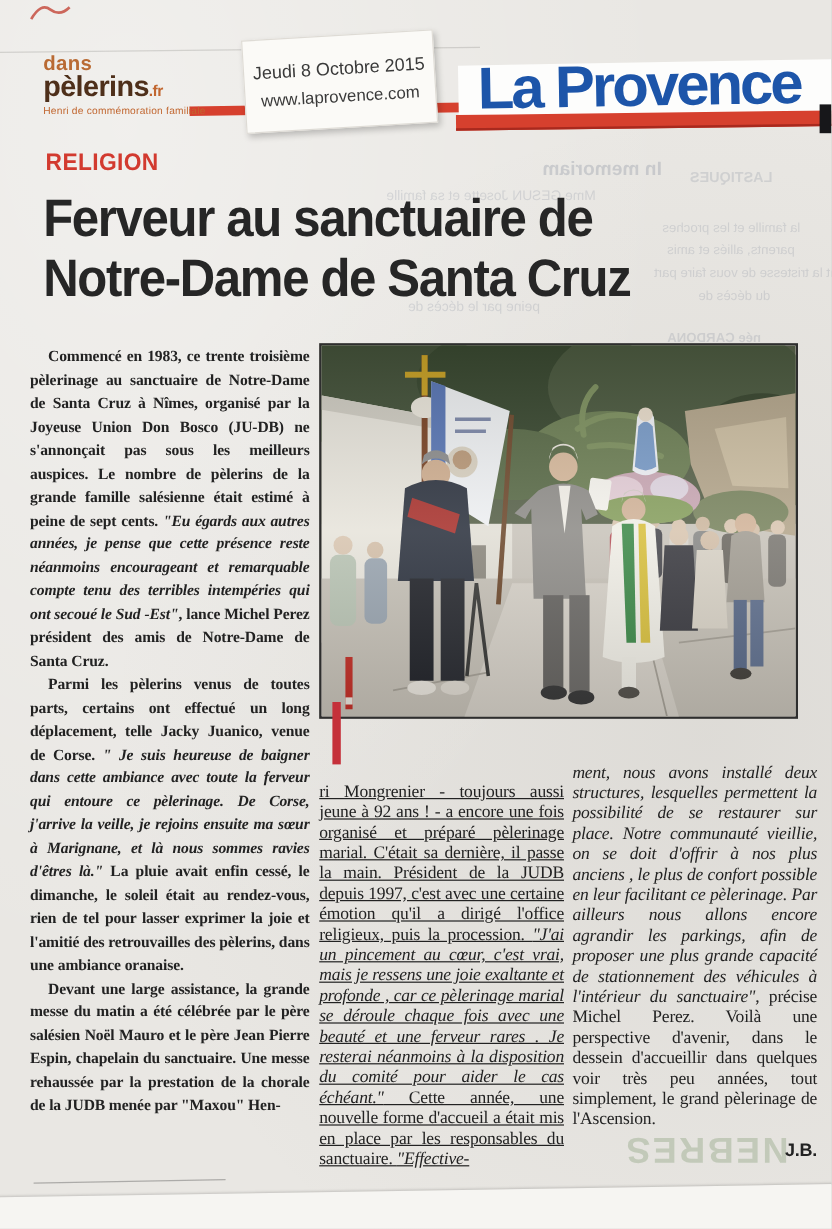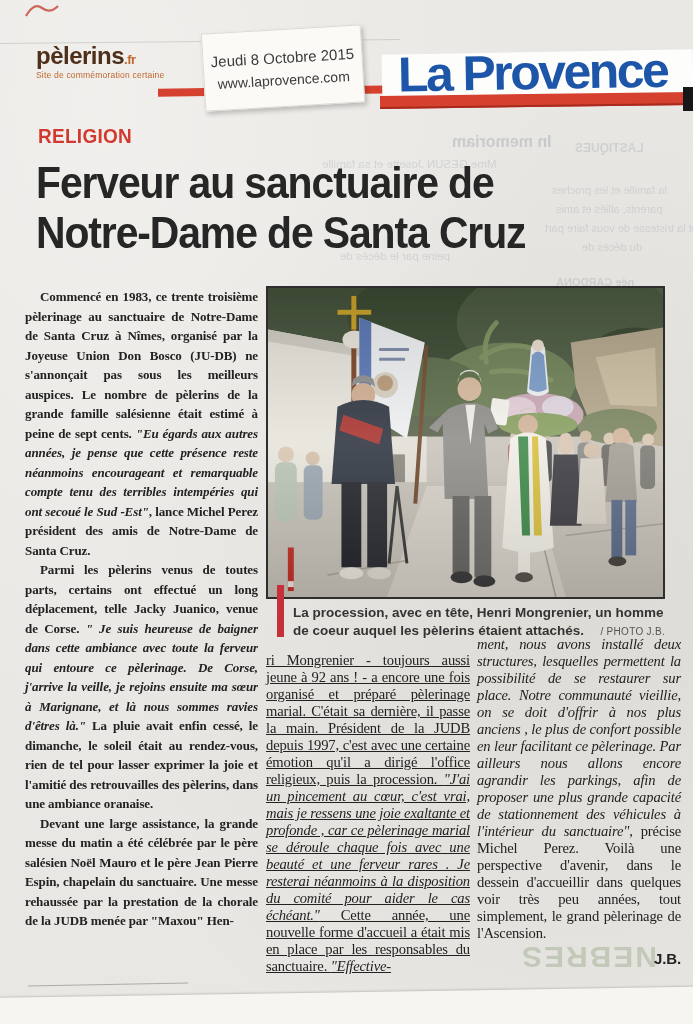--- a/index.html
+++ b/index.html
@@ -78,22 +78,23 @@
   <div class="ghost g-gesun">Mme GESUN Josette et sa famille</div>
   <div class="ghost g-peine">peine par le décès de</div>
   <div class="ghost g-fam">la famille et les proches</div>
   <div class="ghost g-par">parents, alliés et amis</div>
   <div class="ghost g-tri">ont la tristesse de vous faire part</div>
   <div class="ghost g-dec">du décès de</div>
   <div class="ghost g-card">née CARDONA</div>
   <div class="ghost g-nebres">NEBRES</div>
 
   <div class="logo-dnc">
+    <div class="l1">dans</div>
     <div class="l2"><span>pèlerins</span><span class="fr">.fr</span></div>
-    <div class="tag">Site de commémoration certaine</div>
+    <div class="tag">Henri de commémoration familiale</div>
   </div>
   <div class="redbar-left"></div>
 
   <div class="datebox">
     <div class="d1">Jeudi 8 Octobre 2015</div>
     <div class="d2">www.laprovence.com</div>
   </div>
 
   <div class="masthead">
     <div class="lp">La Provence</div>
@@ -247,21 +248,17 @@
         <linearGradient id="gr" x1="0" y1="0" x2="0" y2="1">
           <stop offset="0" stop-color="#000"></stop>
             <stop offset=".5" stop-color="#fff"></stop>
             <stop offset="1" stop-color="#000"></stop>
         </linearGradient>
       </defs>
     </svg>
   </div>
 
   <div class="cap-bar"></div>
-  <div class="caption">
-    <span>La procession, avec en tête, Henri Mongrenier, un homme de coeur auquel les pèlerins étaient attachés.</span>
-    <span class="credit">/ PHOTO J.B.</span>
-  </div>
 
   <div class="bottom-ghost-line"></div>
   <div class="bottom-scan"></div>
 
 </div>
 
 </body></html>

